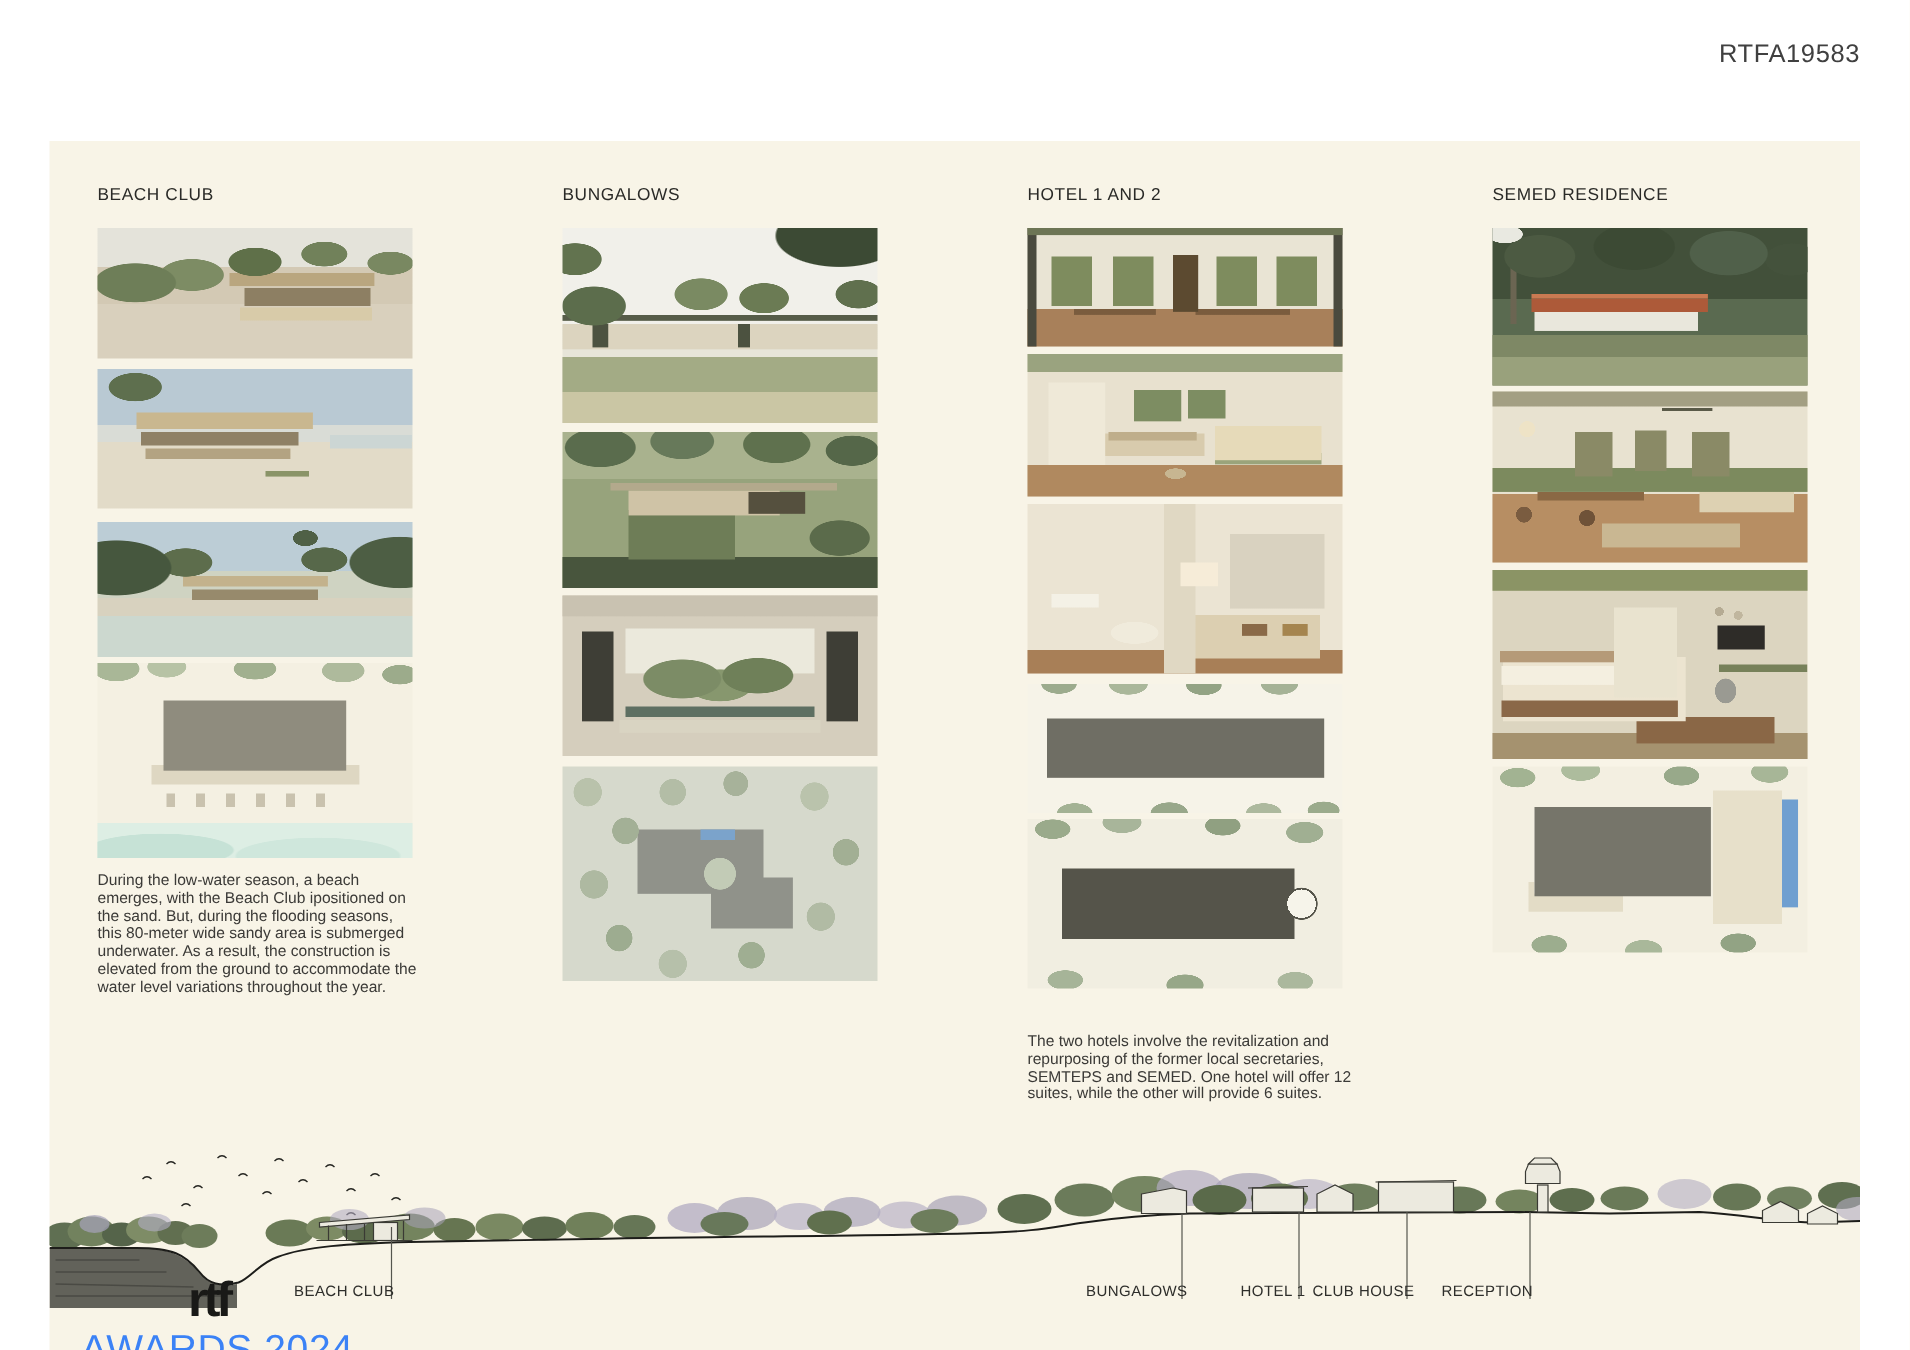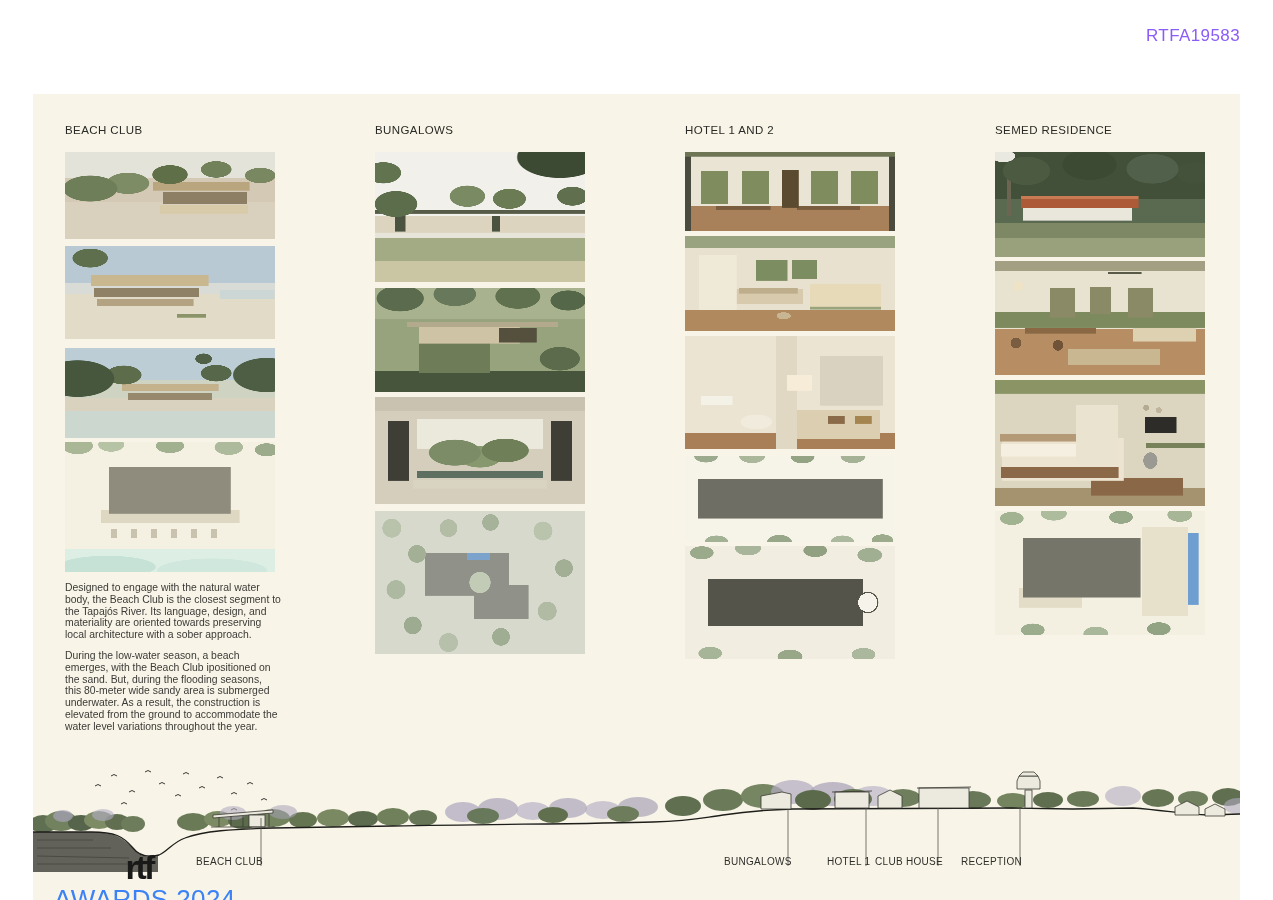--- a/index.html
+++ b/index.html
@@ -1,18 +1,18 @@
 <!DOCTYPE html>
 <html><head>
 <meta charset="utf-8">
 <style>
   html,body{margin:0;padding:0;background:#ffffff;}
   .page{position:relative;width:1273px;height:900px;background:#ffffff;overflow:hidden;
         font-family:"Liberation Sans",sans-serif;}
-  .code{position:absolute;top:26px;right:33px;font-size:17px;color:#8b5cf6;letter-spacing:.4px;}
+  .code{position:absolute;top:26px;right:33px;font-size:17px;color:#404040;letter-spacing:.4px;}
   .board{position:absolute;left:33px;top:60px;width:1207px;height:815px;background:#f8f4e7;margin-top:34px;}
   .col{position:absolute;top:0;width:210px;height:100%;}
   .col.c1{left:32px}.col.c2{left:342px}.col.c3{left:652px}.col.c4{left:962px}
   .coltitle{position:absolute;top:30px;left:0;font-size:11.5px;letter-spacing:.4px;color:#2a2a27;}
   .desc{position:absolute;left:0;width:216px;font-size:10.4px;line-height:11.8px;color:#3b3a37;}
   .desc p{margin:0 0 9px 0;}
   .c1 .desc{top:488px}.c2 .desc{top:595px}.c3 .desc{top:595px}.c4 .desc{top:580px}
   .ph{position:absolute;left:0;width:210px;background-color:#ddd8c8;}
 
   
@@ -270,40 +270,42 @@
 
   <div class="board">
 
     <div class="col c1">
       <div class="coltitle">BEACH CLUB</div>
       <div class="ph c1i1" title="Beach club pavilion render seen from the sand"></div>
       <div class="ph c1i2" title="Beach club render with palm tree and river beach"></div>
       <div class="ph c1i3" title="Beach club render seen from the water"></div>
       <div class="ph c1i4" title="Beach club floor plan with river edge"></div>
       <div class="desc">
-        <p>Designed to engage with the natural water body, the Beach Club is the closest segment to the Tapajós River. Its language, design, and materiality are oriented towards preserving local architecture with a sober approach.</p>
         <p>During the low-water season, a beach emerges, with the Beach Club ipositioned on the sand. But, during the flooding seasons, this 80-meter wide sandy area is submerged underwater. As a result, the construction is elevated from the ground to accommodate the water level variations throughout the year.</p>
       </div>
     </div>
 
     <div class="col c2">
       <div class="coltitle">BUNGALOWS</div>
       <div class="ph c2i1" title="Bungalows render among trees"></div>
       <div class="ph c2i2" title="Bungalow render with green roof and dense vegetation"></div>
       <div class="ph c2i3" title="Bungalow veranda render overlooking pool and forest"></div>
       <div class="ph c2i4" title="Bungalows site plan"></div>
     </div>
 
     <div class="col c3">
       <div class="coltitle">HOTEL 1 AND 2</div>
       <div class="ph c3i1" title="Hotel lounge render with green shuttered windows"></div>
       <div class="ph c3i2" title="Hotel suite render"></div>
       <div class="ph c3i3" title="Hotel bathroom render with bathtub and sofa"></div>
       <div class="ph c3i4" title="Hotel floor plan 1"></div>
       <div class="ph c3i5" title="Hotel floor plan 2"></div>
+      <div class="desc">
+        <p>The two hotels involve the revitalization and repurposing of the former local secretaries, SEMTEPS and SEMED. One hotel will offer 12 suites, while the other will provide 6 suites.</p>
+      </div>
     </div>
 
     <div class="col c4">
       <div class="coltitle">SEMED RESIDENCE</div>
       <div class="ph c4i1" title="Guest residence exterior render with terracotta roof"></div>
       <div class="ph c4i2" title="Guest residence living and dining room render"></div>
       <div class="ph c4i3" title="Guest residence suite render"></div>
       <div class="ph c4i4" title="Guest residence floor plan with swimming pool"></div>
     </div>
 

